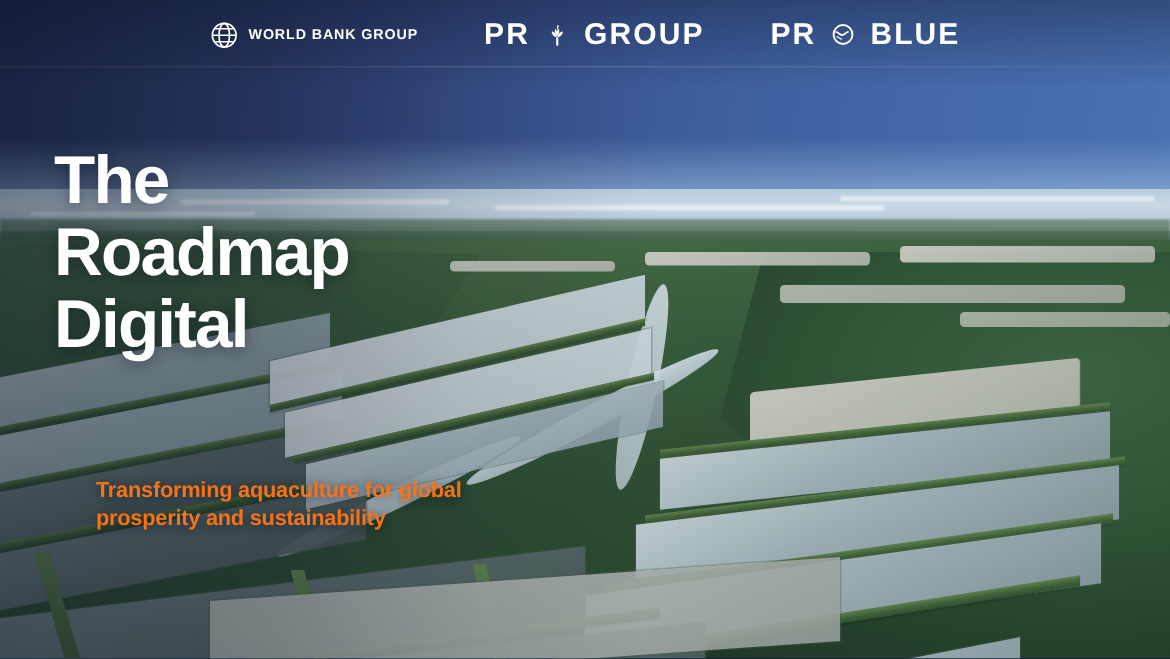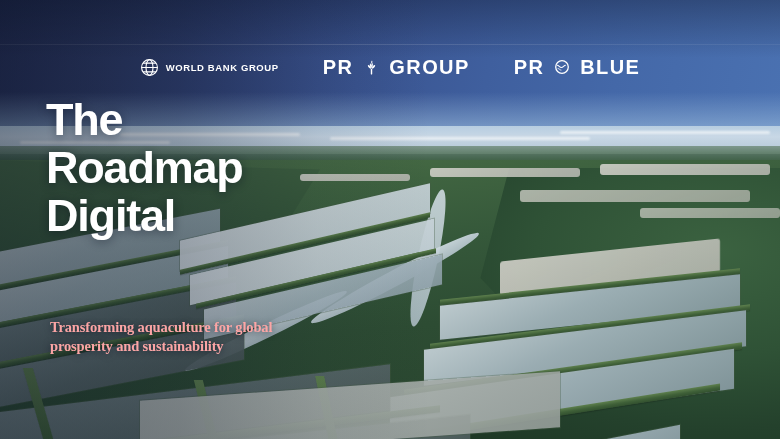--- a/index.html
+++ b/index.html
@@ -123,56 +123,55 @@
   .veil-top{
     position:absolute; left:0; top:0; width:780px; height:58px;
     background:linear-gradient(180deg, rgba(12,20,44,.38), rgba(12,20,44,0));
   }
 
   
   .logobar{
     position:absolute; left:0; top:0; width:780px; height:46px;
     display:flex; align-items:center; justify-content:center; gap:44px;
     z-index:6;
-    margin-top:44px;
   }
   .logo{ display:flex; align-items:center; gap:7px; }
   .wb-globe{ width:19px; height:19px; display:block; }
   .wb-text{
     color:#fff; font-size:9.5px; font-weight:bold; letter-spacing:.6px;
     font-family:"Liberation Sans", sans-serif; white-space:nowrap;
   }
   .brandword{
     color:#fff; font-size:20px; font-weight:bold; letter-spacing:1.4px;
     font-family:"Liberation Sans", sans-serif; white-space:nowrap;
     display:flex; align-items:center;
   }
   .brandword .glyph{
     display:inline-flex; align-items:center; justify-content:center;
     width:20px; height:20px; margin:0 1px;
   }
 
   
   .titleblock{
-    position:absolute; left:46px; top:96px; z-index:7; width:420px;
+    position:absolute; left:36px; top:96px; z-index:7; width:420px;
   }
   .title-line{
     color:#ffffff;
     font-family:"Liberation Sans", sans-serif;
     font-weight:bold;
     font-size:45px;
     line-height:48px;
     letter-spacing:-1.2px;
     text-shadow:0 2px 10px rgba(8,16,32,.45);
     white-space:nowrap;
   }
   .subtitle{
-    position:absolute; left:50px; top:318px; z-index:7; width:250px;
-    color:#fca5a5;
-    font-family:Liberation Serif, serif;
+    position:absolute; left:64px; top:318px; z-index:7; width:250px;
+    color:#f97316;
+    font-family:Liberation Sans, sans-serif;
     font-weight:bold;
     font-size:14.5px;
     line-height:19px;
     letter-spacing:-.15px;
     text-shadow:0 1px 7px rgba(8,16,32,.6);
   }
 </style>
 </head>
 <body>
 

